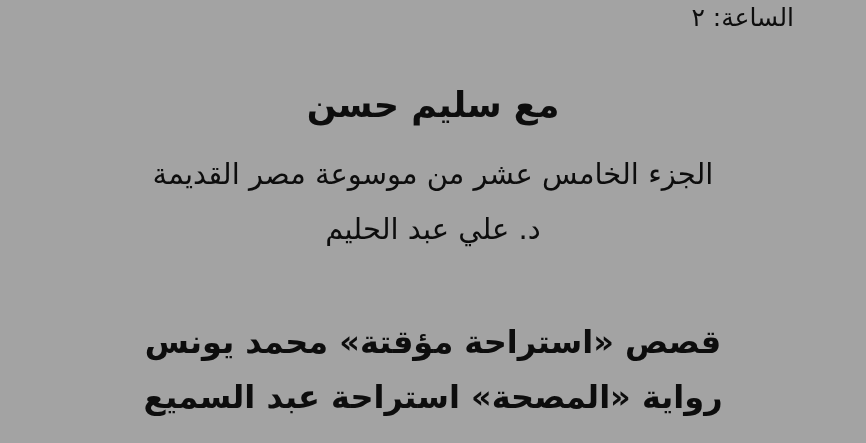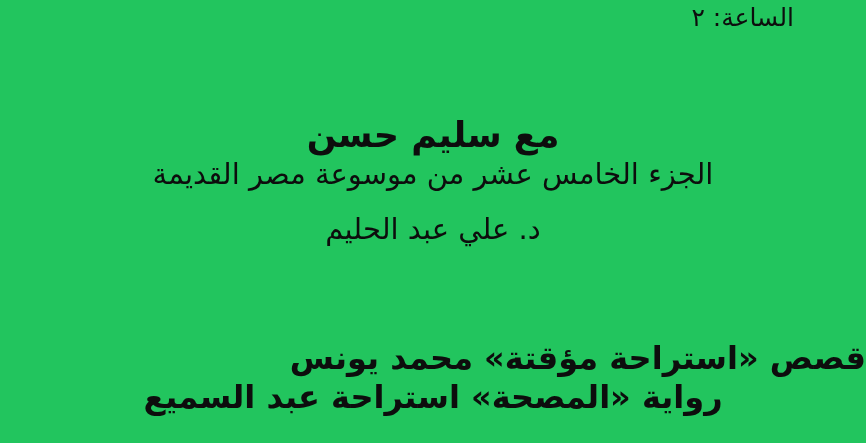--- a/index.html
+++ b/index.html
@@ -12,21 +12,21 @@
     position: relative;
     background: #ffffff;
     overflow: hidden;
     direction: rtl;
     font-family: "DejaVu Sans", sans-serif;
     color: #000000;
   }
   .doc-page {
     position: absolute;
     inset: 0;
-    background: #22c55e;
+    background: #a3a3a3;
   }
   .time-label {
     position: absolute;
     top: 3px;
     right: 72px;
     font-size: 25px;
     line-height: 1.2;
     white-space: nowrap;
     color: #0d0d0d;
   }
@@ -45,25 +45,25 @@
   }
   .regular {
     font-size: 29px;
     font-weight: normal;
   }
   .bold {
     font-size: 32px;
     font-weight: bold;
   }
   .l-title    { top: 40px;  }
-  .l-host     { top: 114px;  }
+  .l-host     { top: 84px;  }
   .l-volume   { top: 156px; }
   .l-author   { top: 211px; }
   .l-section  { top: 266px; }
-  .l-item1    { top: 338px; text-align: right; }
+  .l-item1    { top: 322px; }
   .l-item2    { top: 377px; }
 </style>
 </head>
 <body>
 
 <div class="doc-page">
 
   <div class="time-label">الساعة: ٢</div>
 
 

